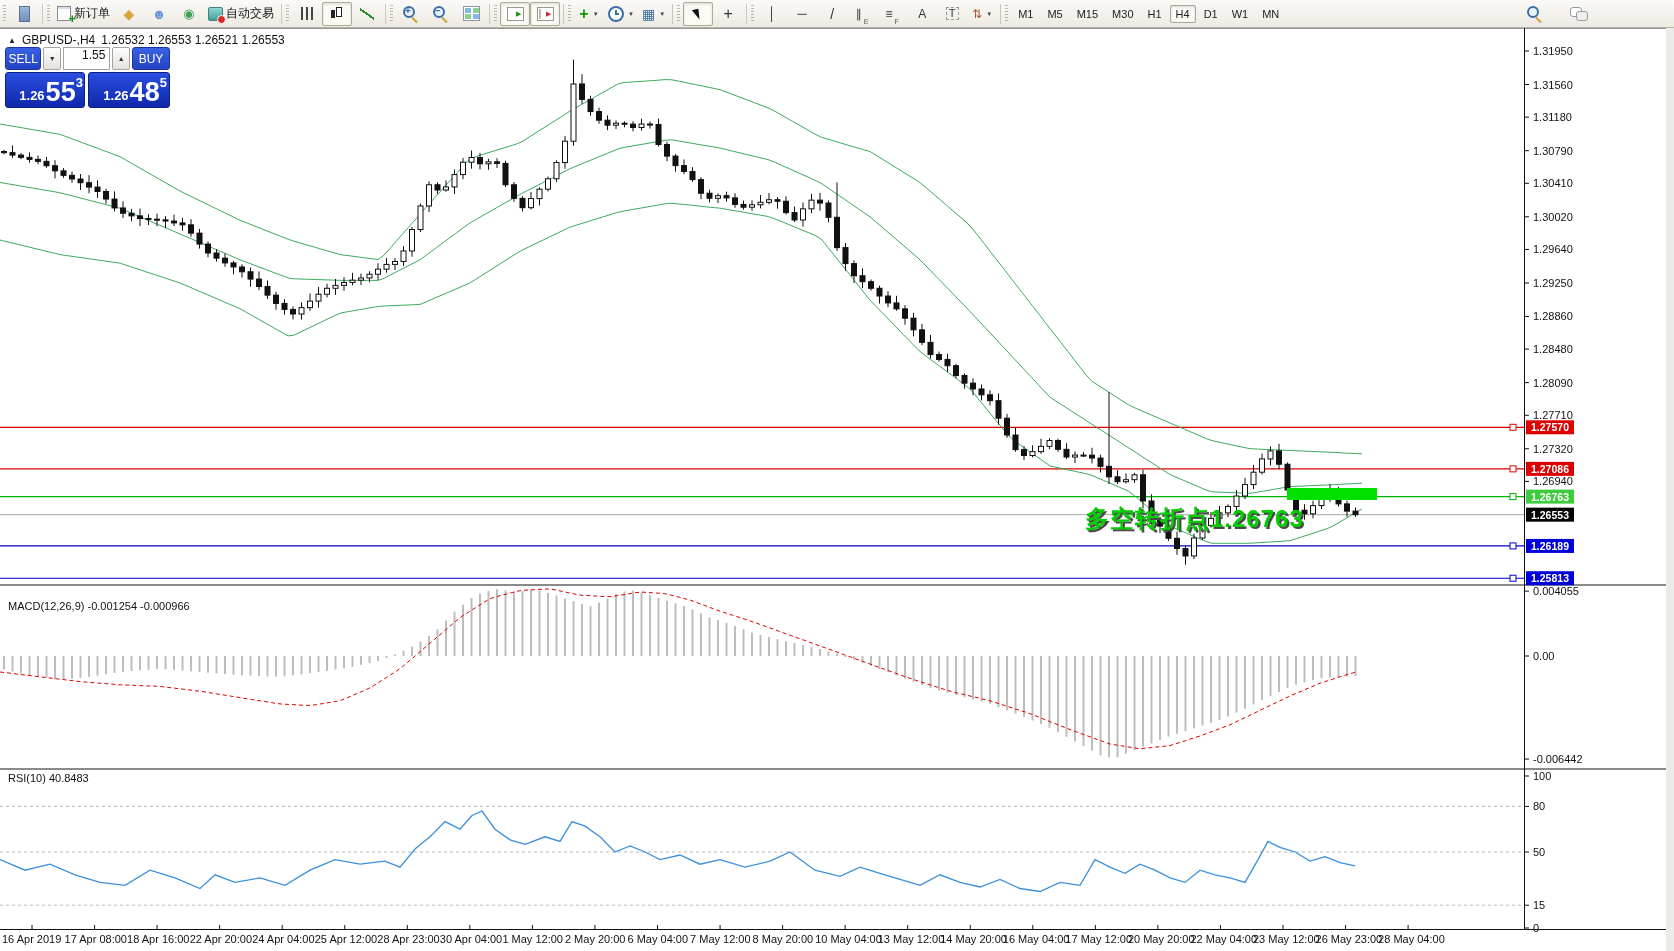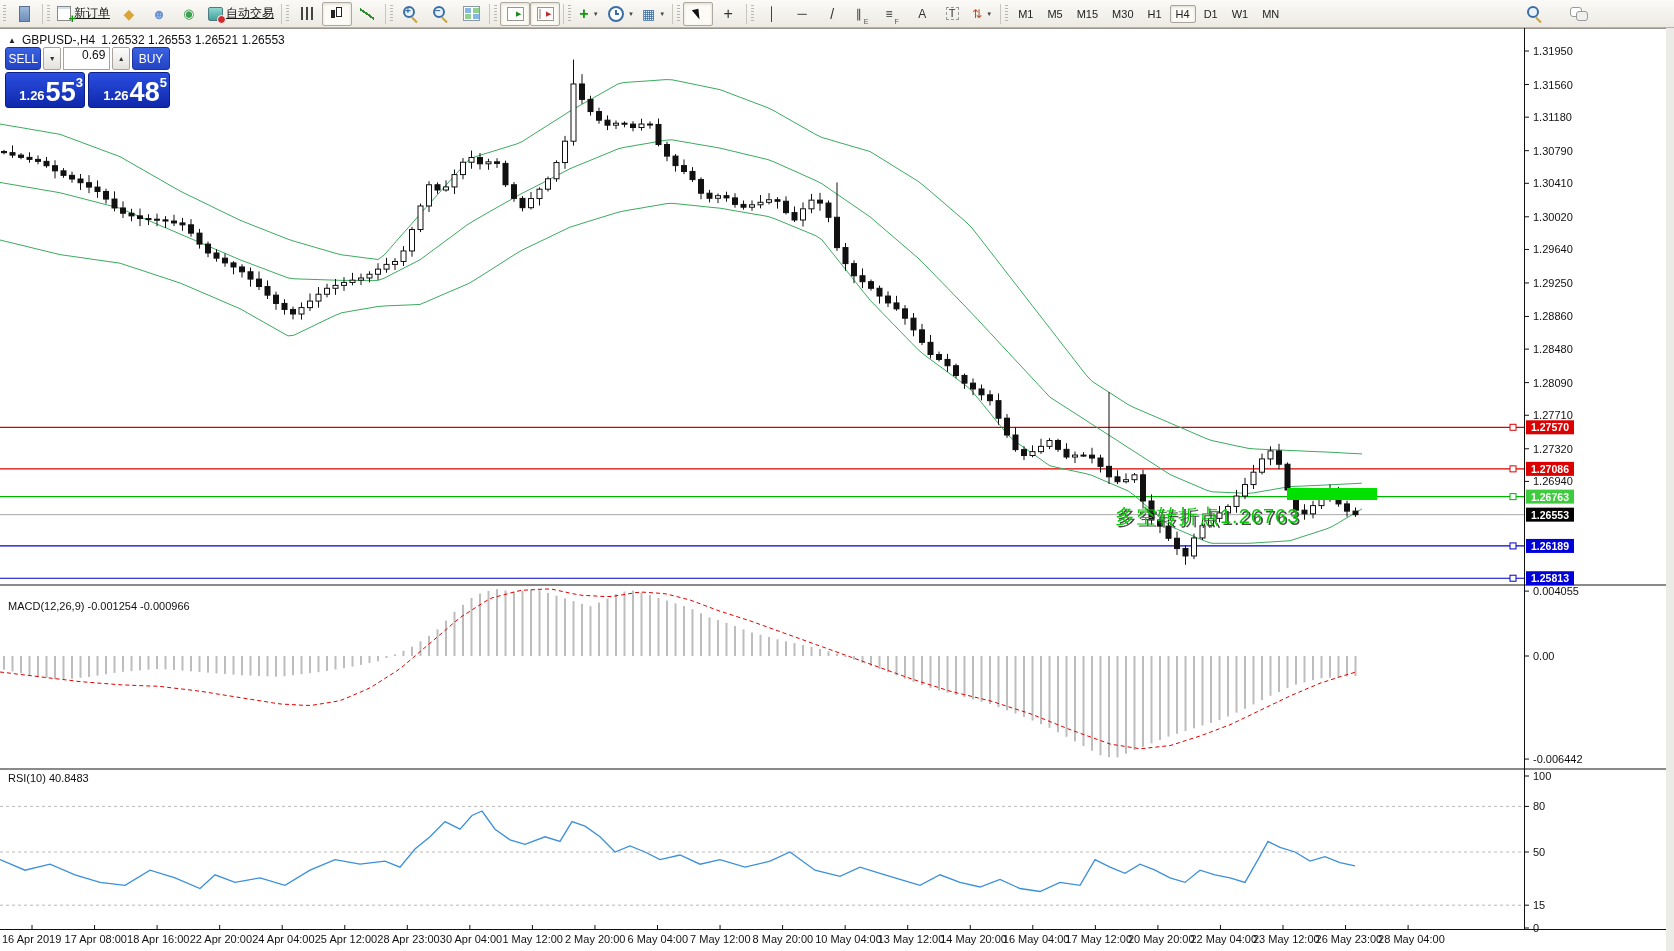--- a/index.html
+++ b/index.html
@@ -9,21 +9,21 @@
   .toolbar{position:absolute;left:0;top:0;width:1674px;height:28px;box-sizing:border-box;
            background:linear-gradient(#fbfaf7,#edeae3);border-bottom:1px solid #b7b3aa;
            display:flex;align-items:center;padding:0 2px;z-index:30;}
   .tb-right{margin-left:auto;display:flex;align-items:center;margin-right:78px;gap:14px;}
   .grip{width:3px;height:18px;margin:0 3px 0 1px;
         background-image:repeating-linear-gradient(#b9b6ae 0 1px,transparent 1px 3px);}
   .sep{width:1px;height:20px;background:#c9c6be;margin:0 3px;}
   .tbtn{height:22px;min-width:22px;display:flex;align-items:center;justify-content:center;
         border:1px solid transparent;border-radius:2px;padding:0 3px;gap:3px;cursor:default;}
   .tbtn.pressed{background:#fcfbf6;border-color:#aeaaa0;box-shadow:inset 0 1px 3px #dcd8cf;}
-  .tbtn .lbl{font-size:12px;color:#151515;white-space:nowrap;text-decoration:underline;}
+  .tbtn .lbl{font-size:12px;color:#151515;white-space:nowrap;}
   .tbtn .g{line-height:1;}
   .tbtn .subg{font-size:7px;color:#555;margin-left:-1px;align-self:flex-end;}
   .caret{font-size:6px;color:#444;margin-left:1px;}
   .boxed{border:1px dashed #999;padding:0 2px;}
   .tfbtn{font-size:11px;color:#222;padding:2px 5px;border:1px solid transparent;border-radius:2px;margin:16px 1px;}
   .tfbtn.active{border-color:#a9a59c;background:#fcfbf6;box-shadow:inset 0 1px 3px #ddd9d0;}
   
   .i-winpart{width:9px;height:14px;background:linear-gradient(#9db8d8,#6e8fbc);border:1px solid #5a708e;}
   .i-neworder{width:12px;height:13px;background:#fff;border:1px solid #8a8a8a;position:relative;
               box-shadow:inset 0 2px 0 #cfe0f0;}
@@ -56,21 +56,21 @@
             transform:rotate(-40deg);margin-top:-2px;}
   .i-chat{width:18px;height:14px;position:relative;}
   .i-chat::before{content:"";position:absolute;left:0;top:0;width:10px;height:8px;border:1px solid #9a9a9a;border-radius:3px;background:#fff;}
   .i-chat::after{content:"";position:absolute;right:0;bottom:0;width:10px;height:8px;border:1px solid #9a9a9a;border-radius:3px;background:#efefef;}
   
   svg{position:absolute;left:0;top:0;}
   svg text{font-family:"Liberation Sans",sans-serif;}
   .chart-title{position:absolute;left:8px;top:33px;font-size:12px;color:#111;z-index:10;display:flex;gap:6px;align-items:center;}
   .chart-title .tri{font-size:8px;color:#222;}
   .ind-label{position:absolute;left:8px;font-size:11px;color:#111;z-index:10;}
-  .annotation{position:absolute;left:1115px;top:503px;z-index:12;font-size:20px;font-weight:normal;
+  .annotation{position:absolute;left:1085px;top:503px;z-index:12;font-size:24px;font-weight:bold;
               color:#00ce00;text-shadow:2px 2px 0 #4a4a4a;letter-spacing:1px;white-space:nowrap;}
   
   .trade{position:absolute;left:5px;top:47px;width:165px;z-index:20;font-family:"Liberation Sans",sans-serif;}
   .trow1{display:flex;height:23px;gap:2px;}
   .btn-side{background:linear-gradient(#3a62e2,#2243c4);color:#fff;font-size:12px;display:flex;align-items:center;
             justify-content:center;border:1px solid #1b34a0;border-radius:3px;}
   .sellb{width:44px;} .buyb{width:46px;}
   .spin{width:20px;background:linear-gradient(#fdfdfd,#e4e2dd);border:1px solid #a8a49c;border-radius:2px;
         display:flex;align-items:center;justify-content:center;font-size:7px;color:#333;}
   .vol{width:58px;border:1px solid #a8a49c;background:#fff;font-size:12px;color:#111;text-align:right;
@@ -831,21 +831,21 @@
   <div class="chart-title">
     <span class="tri">▲</span>
     <span>GBPUSD-,H4</span>
     <span>1.26532 1.26553 1.26521 1.26553</span>
   </div>
 
   <div class="trade">
     <div class="trow1">
       <div class="btn-side sellb">SELL</div>
       <div class="spin">▼</div>
-      <div class="vol">0.69</div>
+      <div class="vol">1.55</div>
       <div class="spin">▲</div>
       <div class="btn-side buyb">BUY</div>
     </div>
     <div class="trow2">
       <div class="pricebox pb-sell">
         <span class="pb-small">1.26</span>
         <span class="pb-big">55</span>
         <span class="pb-sup">3</span>
       </div>
       <div class="pricebox pb-buy">

